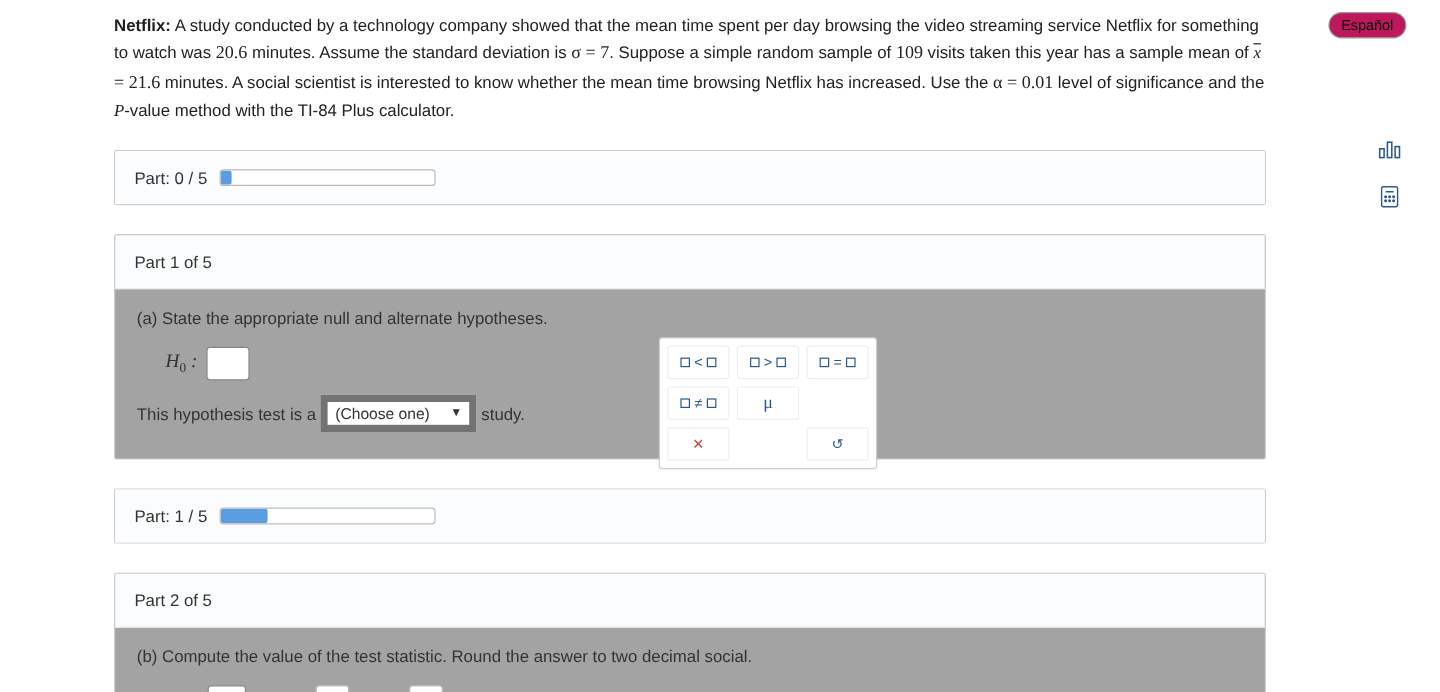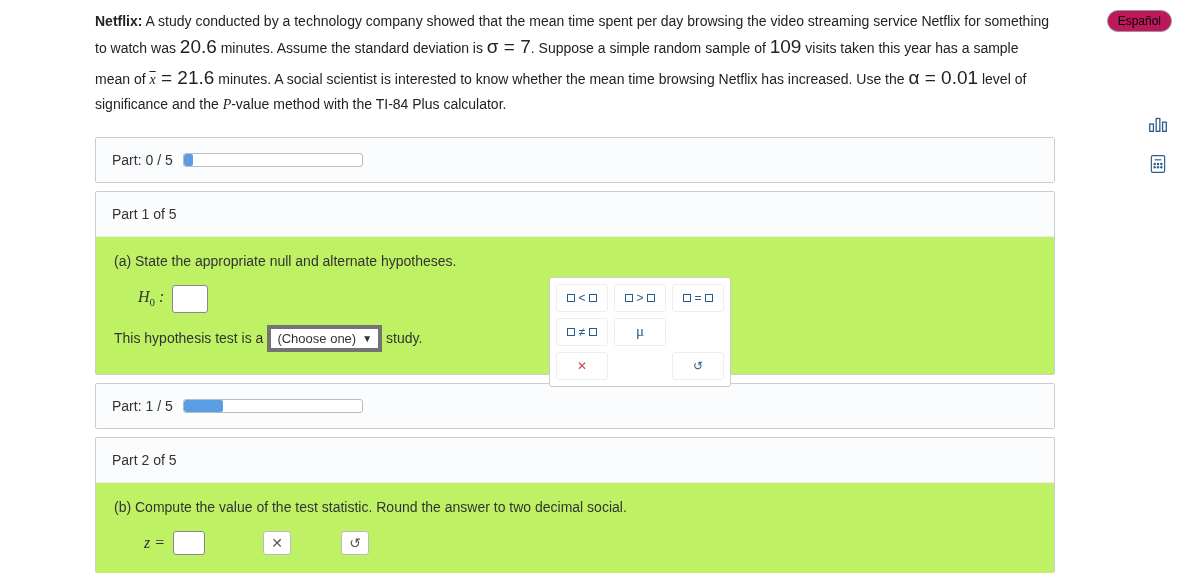--- a/index.html
+++ b/index.html
@@ -17,21 +17,21 @@
       padding: 10px 95px 10px 95px;
       width: 1150px;
     }
     .problem-statement {
       line-height: 1.6;
       color: #222;
       margin-bottom: 20px;
       position: relative;
     }
     .problem-statement b { font-weight: bold; }
-    .problem-statement .mathval { font-family: Liberation Sans, sans-serif; font-size: 19px; }
+    .problem-statement .mathval { font-family: Liberation Serif, serif; font-size: 15px; }
     .xbar { text-decoration: overline; font-family: 'Times New Roman', serif; font-style: italic; }
     .italic-math { font-family: 'Times New Roman', serif; font-style: italic; }
     
     .espanol-btn {
       position: absolute;
       right: 28px;
       top: 10px;
       border: 1px solid #999;
       border-radius: 12px;
       padding: 3px 10px;
@@ -54,22 +54,22 @@
       cursor: pointer;
       display: flex;
       align-items: center;
       justify-content: center;
       color: #2a5a8a;
     }
     
     .part-box {
       border: 1px solid #ccc;
       border-radius: 2px;
-      margin-bottom: 8px;
-      background: #bef264;
+      margin-bottom: 24px;
+      background: #a3a3a3;
     }
     .part-header {
       padding: 14px 16px;
       display: flex;
       align-items: center;
       gap: 10px;
       background: #fbfcfd;
     }
     .part-label { font-size: 14px; color: #333; }
     .progress-bar {
@@ -119,25 +119,25 @@
       background: #fff;
     }
     .sentence-row {
       margin-top: 8px;
       display: flex;
       align-items: center;
       gap: 4px;
       text-align: right;
     }
     .dropdown {
-      border: 4px solid #737373;
+      border: 6px solid #737373;
       padding: 2px 6px;
       display: inline-flex;
       align-items: center;
-      gap: 6px;
+      gap: 17px;
       cursor: pointer;
       background: #fff;
       font-size: 13px;
     }
     .dropdown .caret { font-size: 10px; }
     
     .tool-palette {
       position: absolute;
       left: 435px;
       border: 1px solid #ccc;

